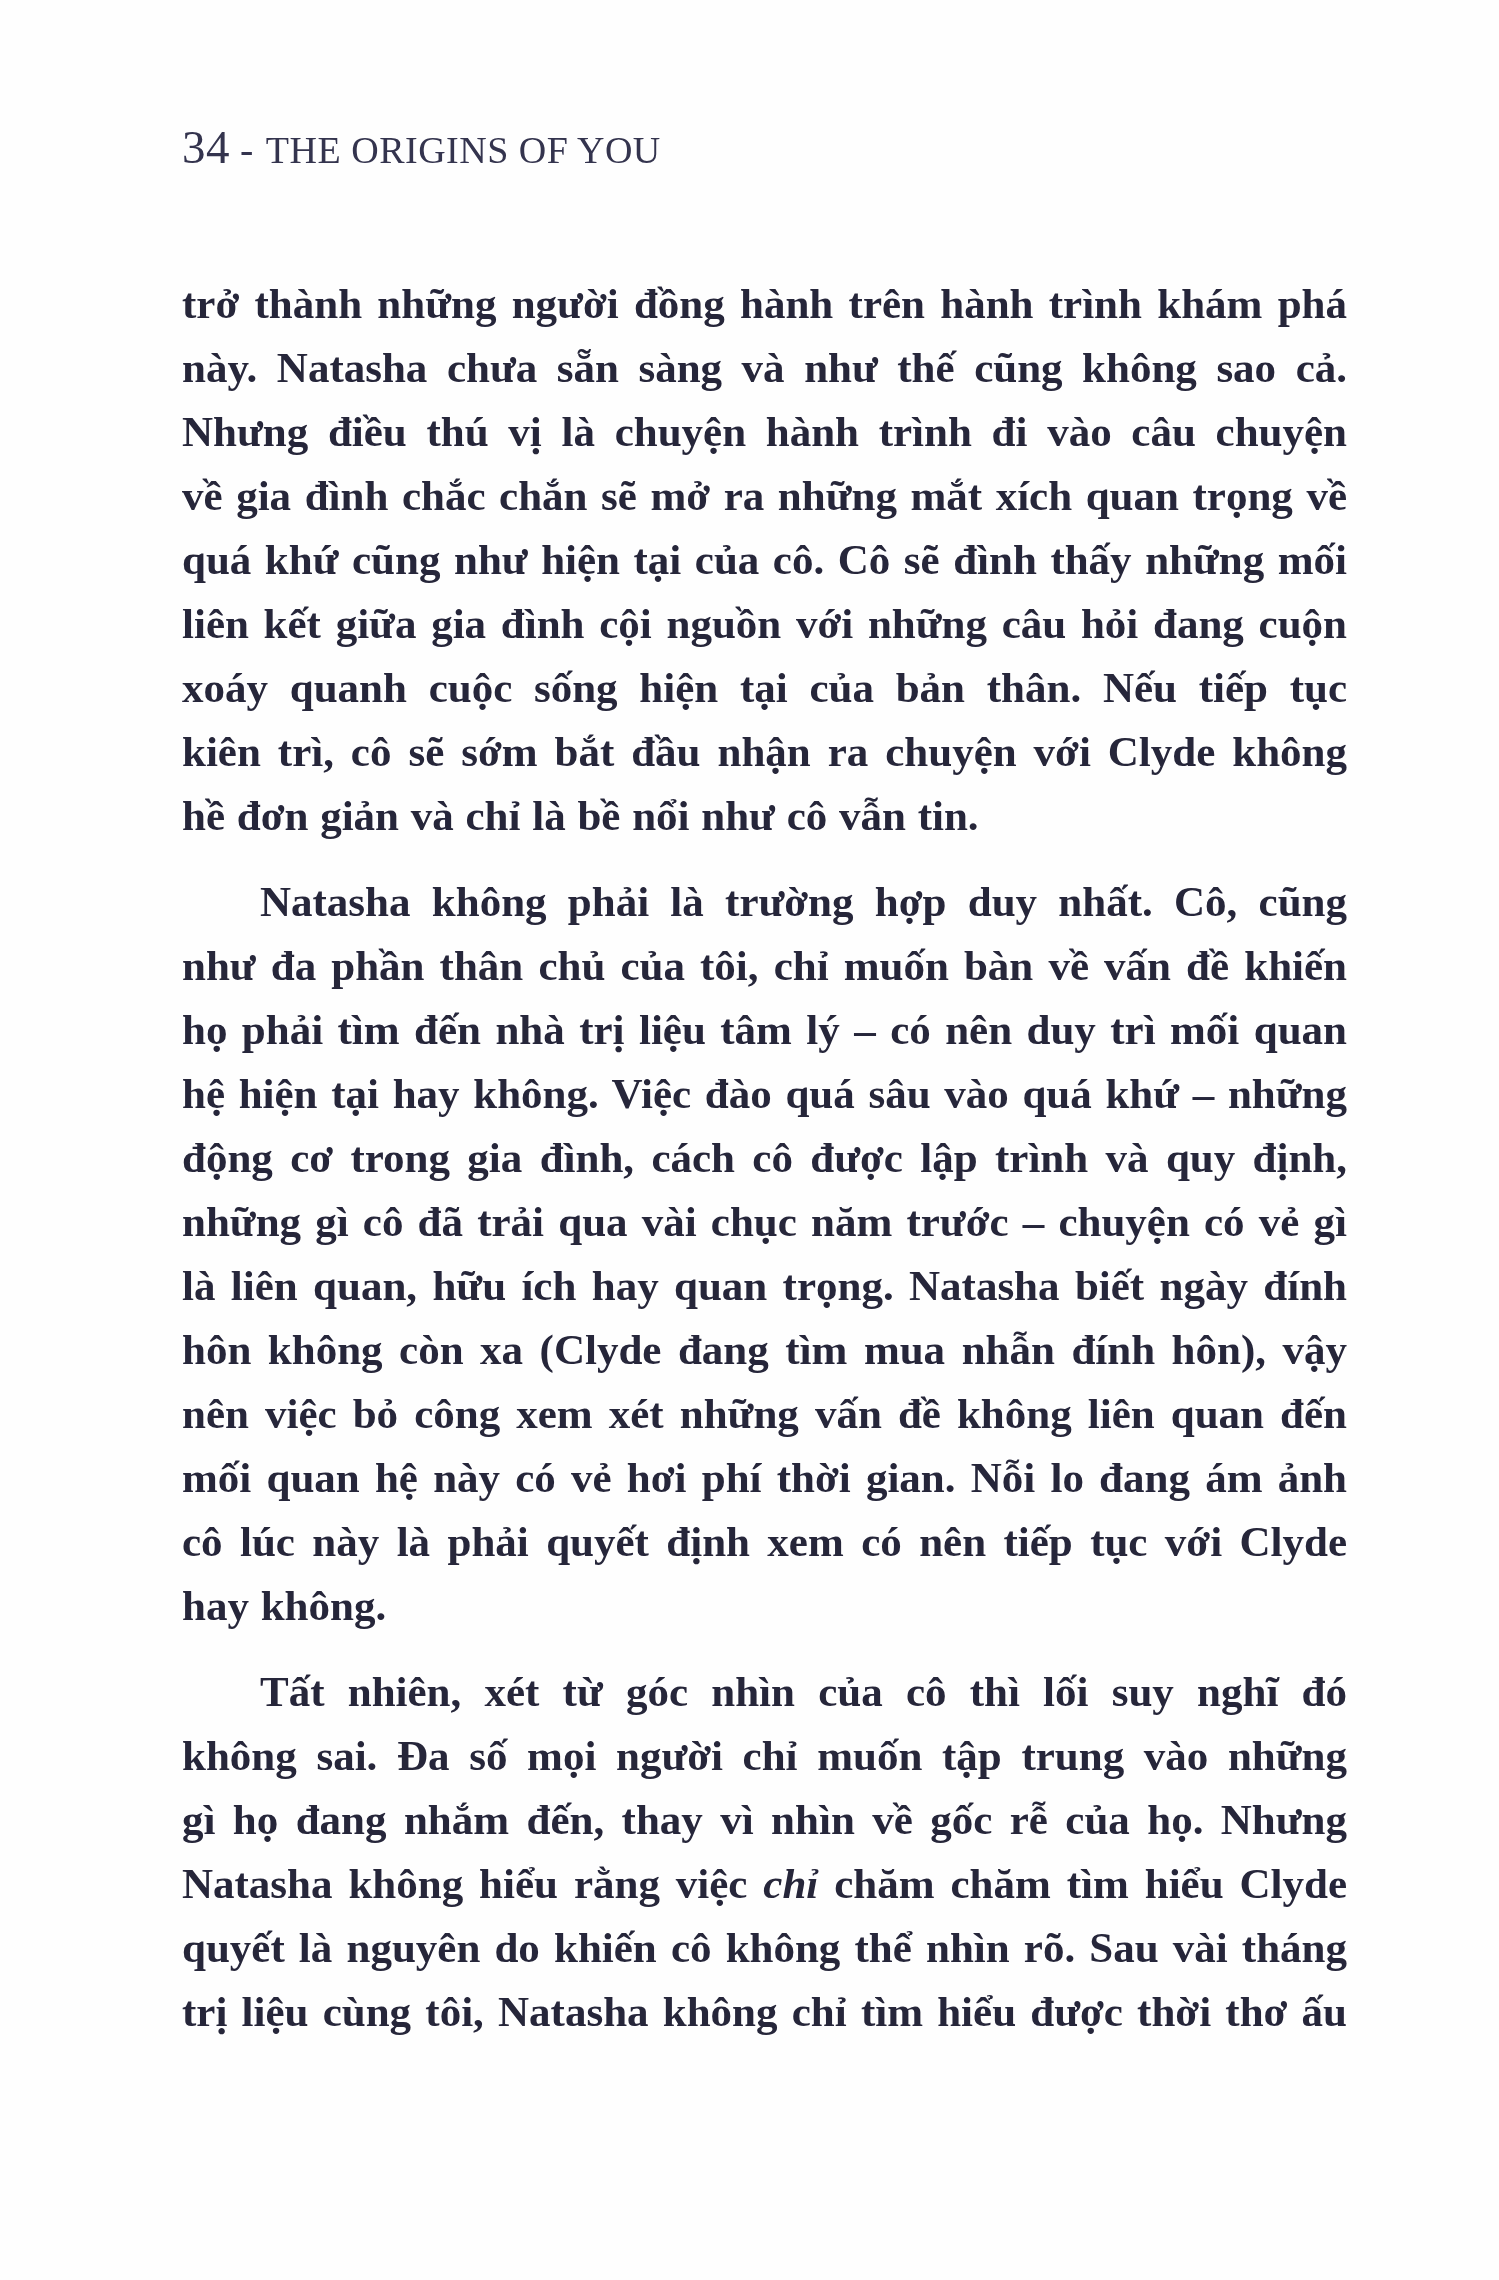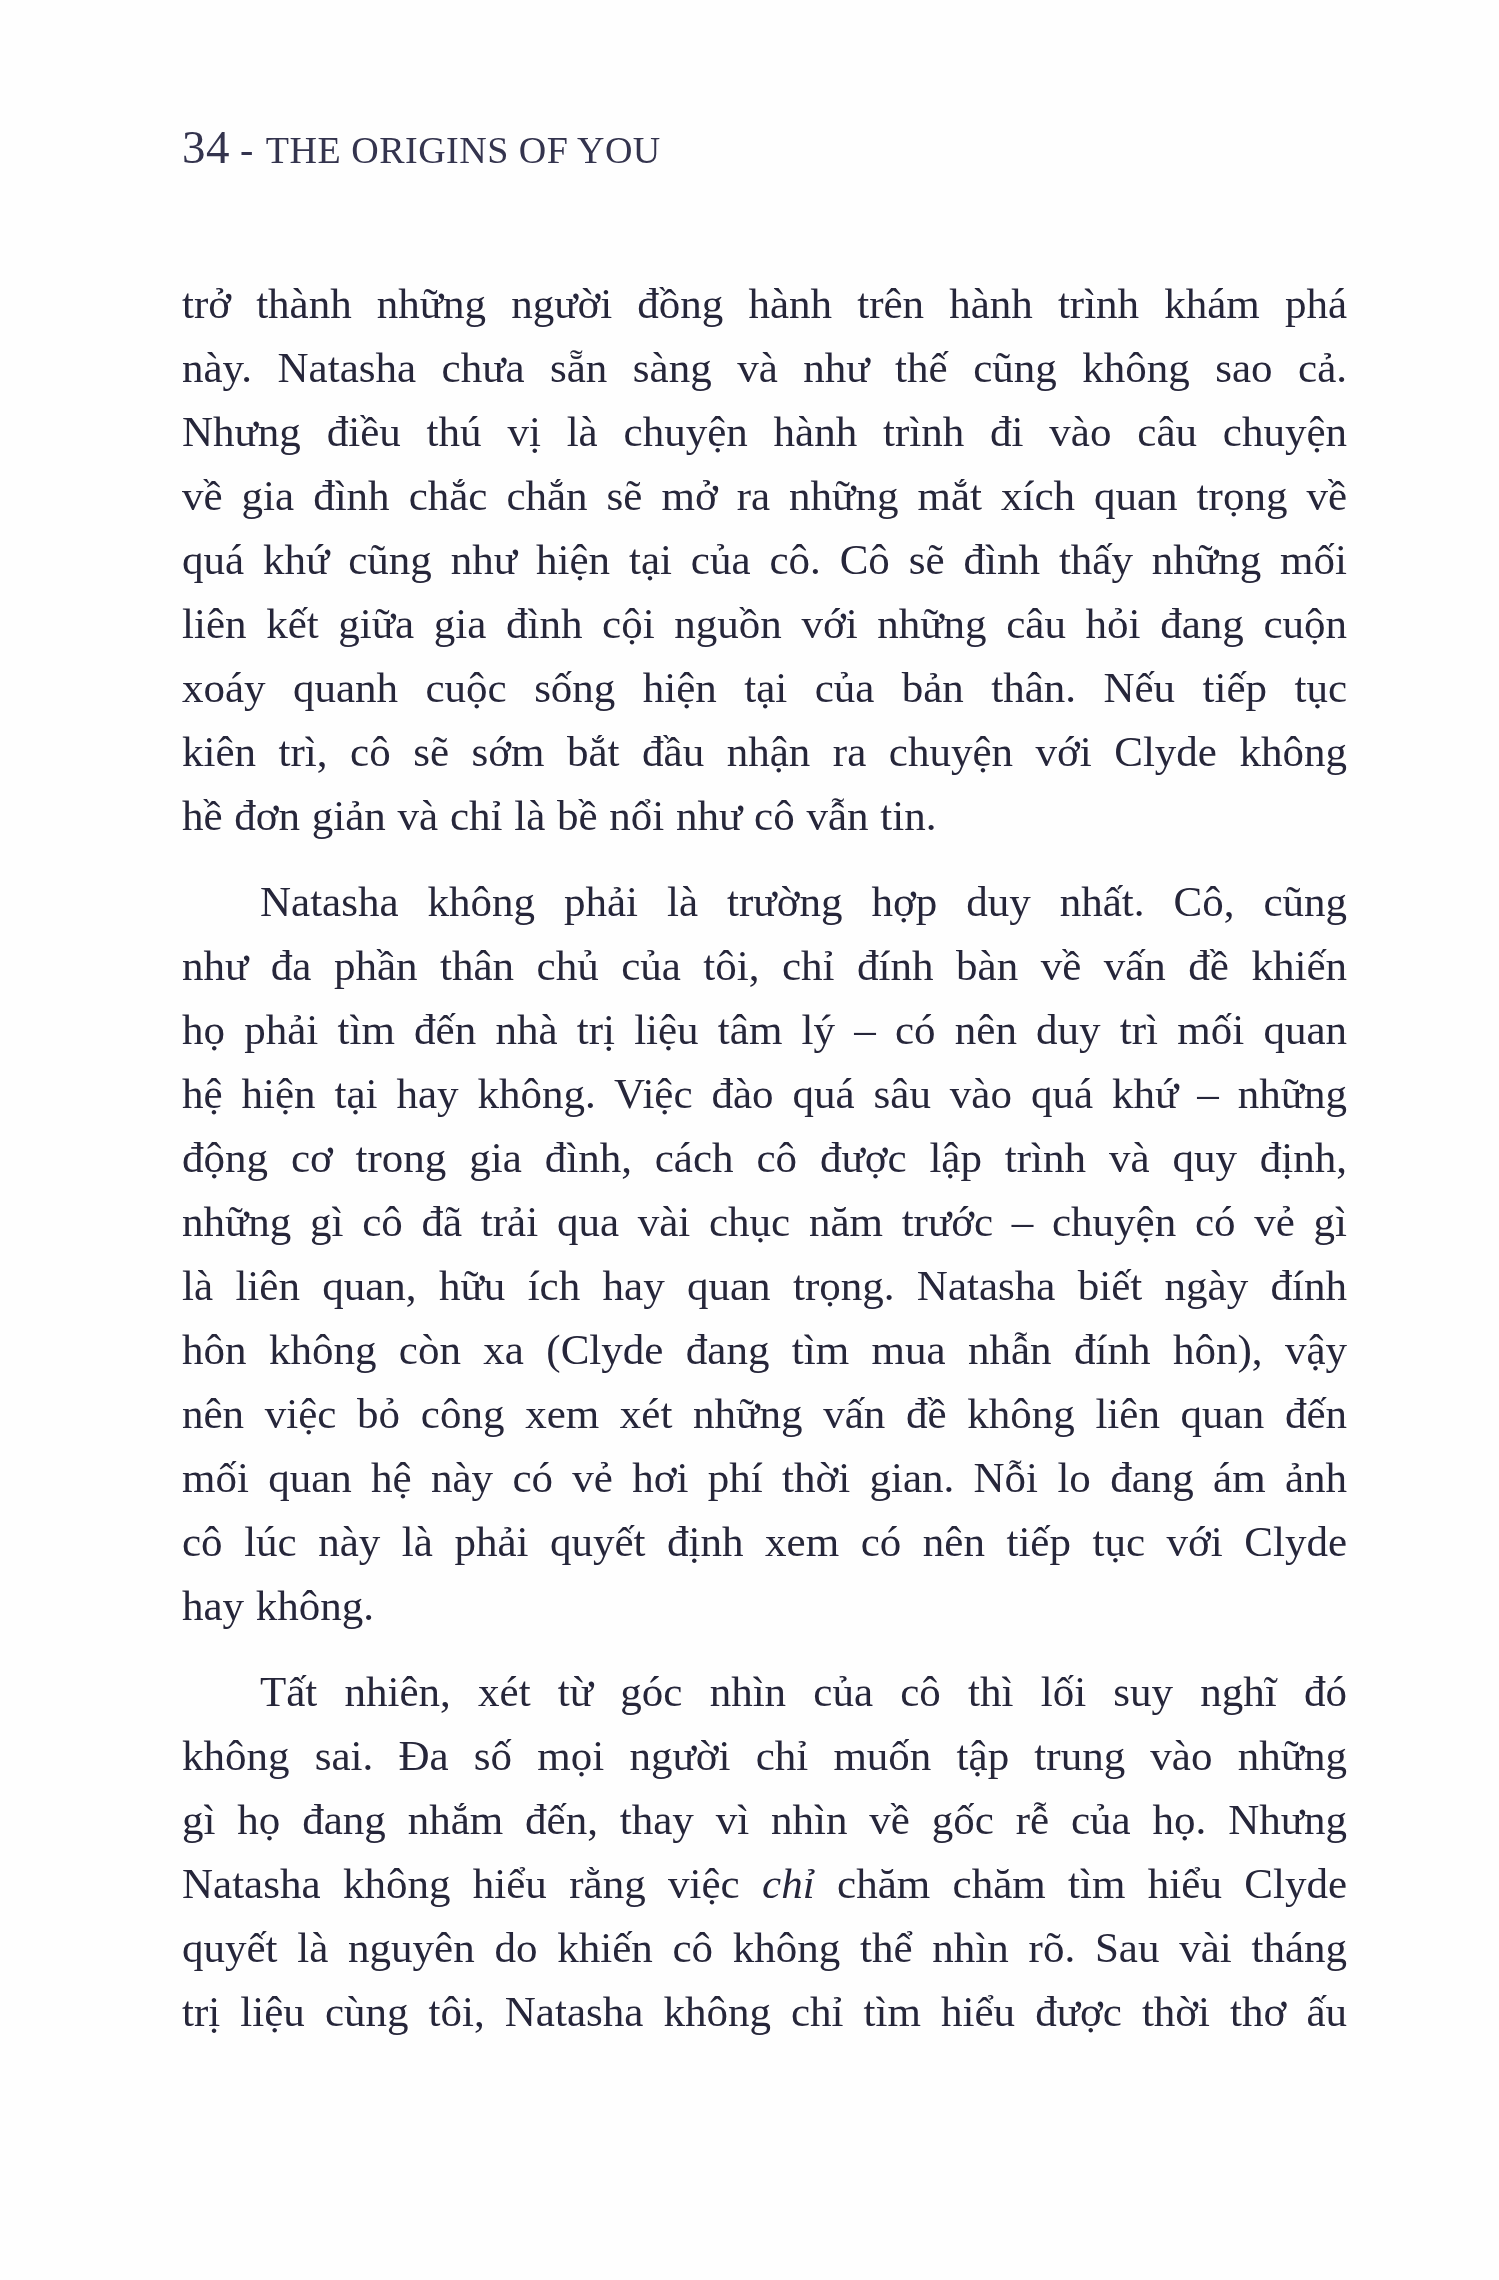--- a/index.html
+++ b/index.html
@@ -40,20 +40,21 @@
     font-size: 38px;
   }
   .textblock {
     position: absolute;
     left: 182px;
     top: 272px;
     width: 1165px;
     font-size: 43px;
     line-height: 64px;
     color: var(--body-text, #26263a);
+    font-weight: bold;
   }
   .para {
     margin: 0;
   }
   .para + .para {
     margin-top: 22px;
   }
   .line {
     height: 64px;
     overflow: hidden;
@@ -85,21 +86,21 @@
         <div class="line">Nhưng điều thú vị là chuyện hành trình đi vào câu chuyện</div>
         <div class="line">về gia đình chắc chắn sẽ mở ra những mắt xích quan trọng về</div>
         <div class="line">quá khứ cũng như hiện tại của cô. Cô sẽ đình thấy những mối</div>
         <div class="line">liên kết giữa gia đình cội nguồn với những câu hỏi đang cuộn</div>
         <div class="line">xoáy quanh cuộc sống hiện tại của bản thân. Nếu tiếp tục</div>
         <div class="line">kiên trì, cô sẽ sớm bắt đầu nhận ra chuyện với Clyde không</div>
         <div class="line flush">hề đơn giản và chỉ là bề nổi như cô vẫn tin.</div>
       </div>
       <div class="para">
         <div class="line indent">Natasha không phải là trường hợp duy nhất. Cô, cũng</div>
-        <div class="line">như đa phần thân chủ của tôi, chỉ đính bàn về vấn đề khiến</div>
+        <div class="line">như đa phần thân chủ của tôi, chỉ muốn bàn về vấn đề khiến</div>
         <div class="line">họ phải tìm đến nhà trị liệu tâm lý – có nên duy trì mối quan</div>
         <div class="line">hệ hiện tại hay không. Việc đào quá sâu vào quá khứ – những</div>
         <div class="line">động cơ trong gia đình, cách cô được lập trình và quy định,</div>
         <div class="line">những gì cô đã trải qua vài chục năm trước – chuyện có vẻ gì</div>
         <div class="line">là liên quan, hữu ích hay quan trọng. Natasha biết ngày đính</div>
         <div class="line">hôn không còn xa (Clyde đang tìm mua nhẫn đính hôn), vậy</div>
         <div class="line">nên việc bỏ công xem xét những vấn đề không liên quan đến</div>
         <div class="line">mối quan hệ này có vẻ hơi phí thời gian. Nỗi lo đang ám ảnh</div>
         <div class="line">cô lúc này là phải quyết định xem có nên tiếp tục với Clyde</div>
         <div class="line flush">hay không.</div>

